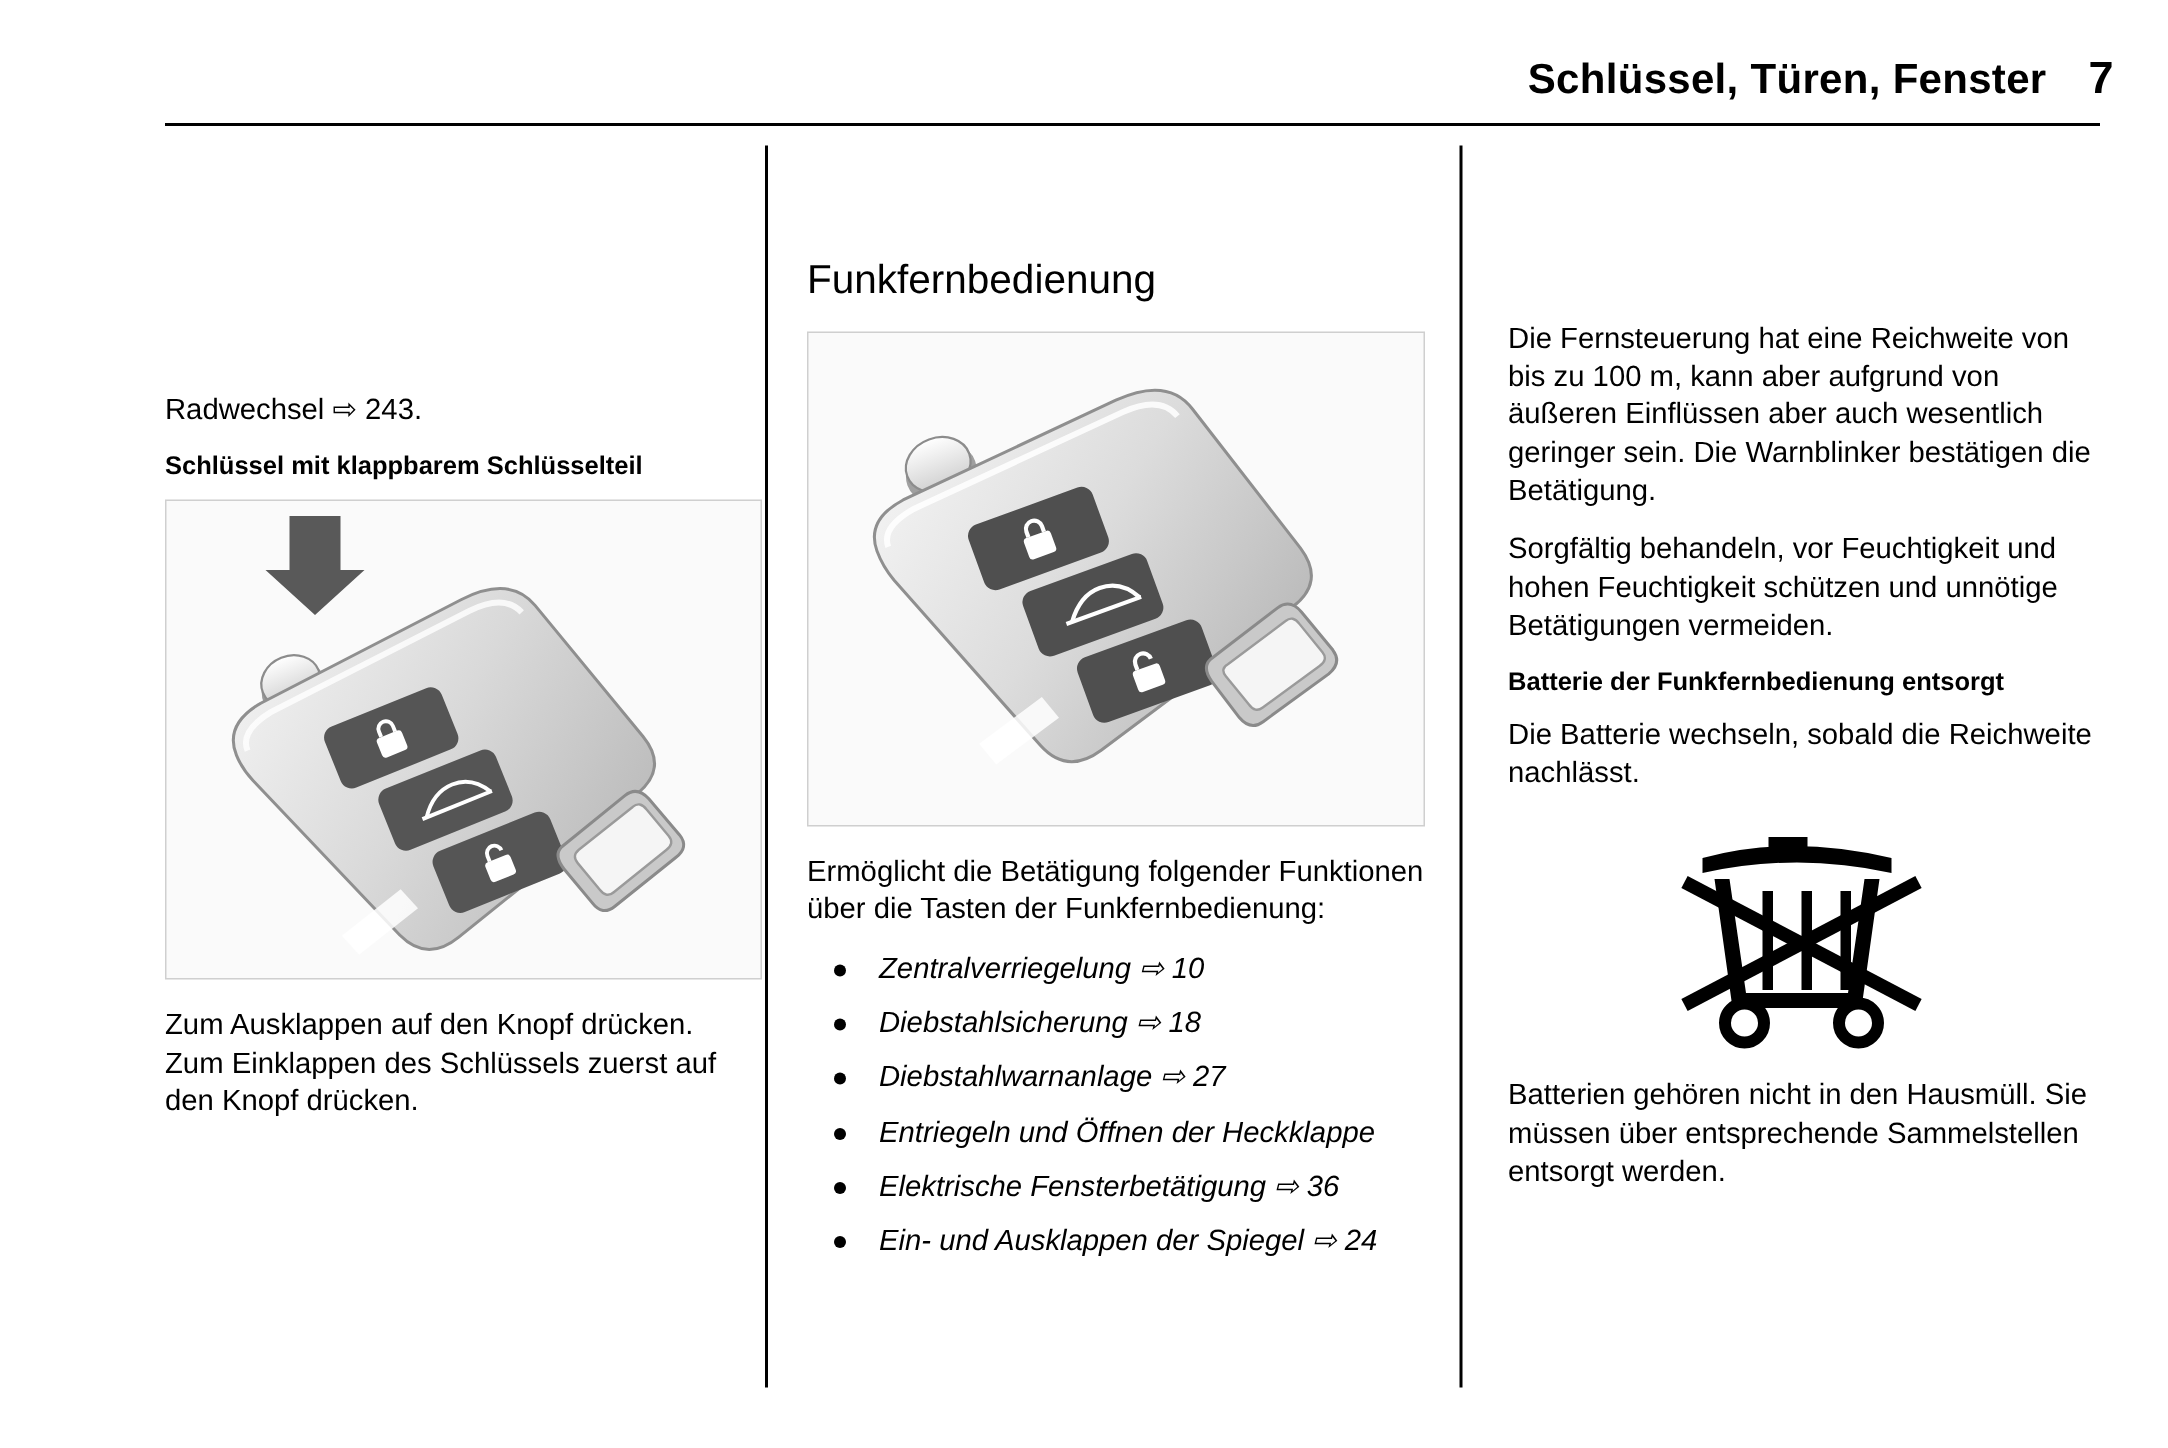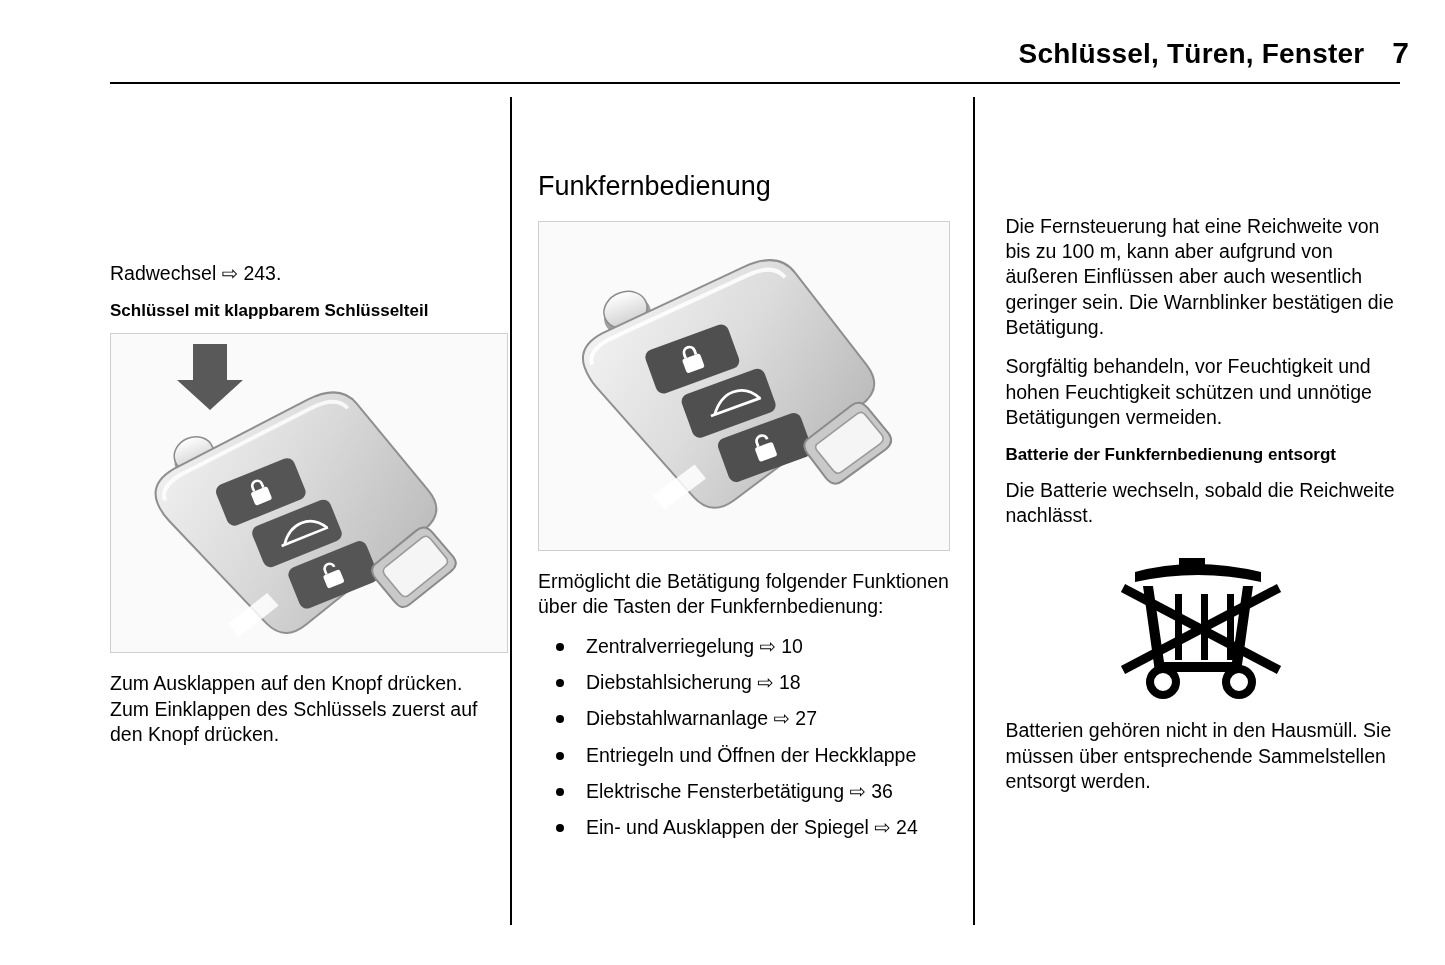--- a/index.html
+++ b/index.html
@@ -107,20 +107,21 @@
     list-style: none;
     margin: 4px 0 0 0;
     padding: 0;
   }
   ul.bullets li {
     position: relative;
     padding-left: 48px;
     font-size: 19.5px;
     line-height: 1.3;
     margin-bottom: 11px;
+    font-style: italic;
   }
   ul.bullets li .dot {
     position: absolute;
     left: 18px;
     top: 9px;
     width: 8px;
     height: 8px;
     border-radius: 50%;
     background: #000;
   }

